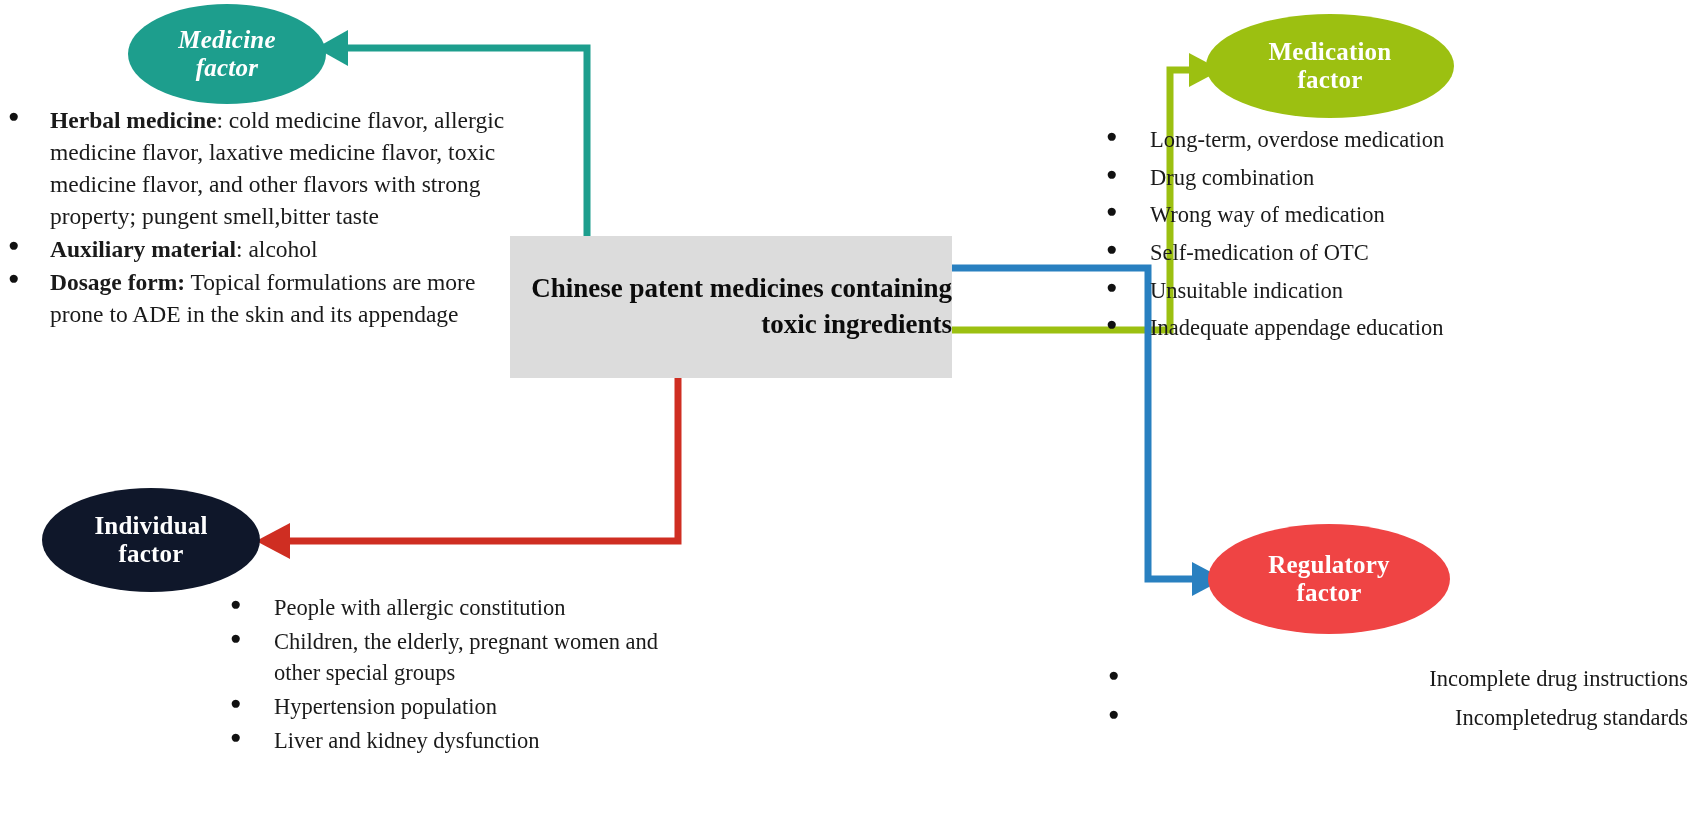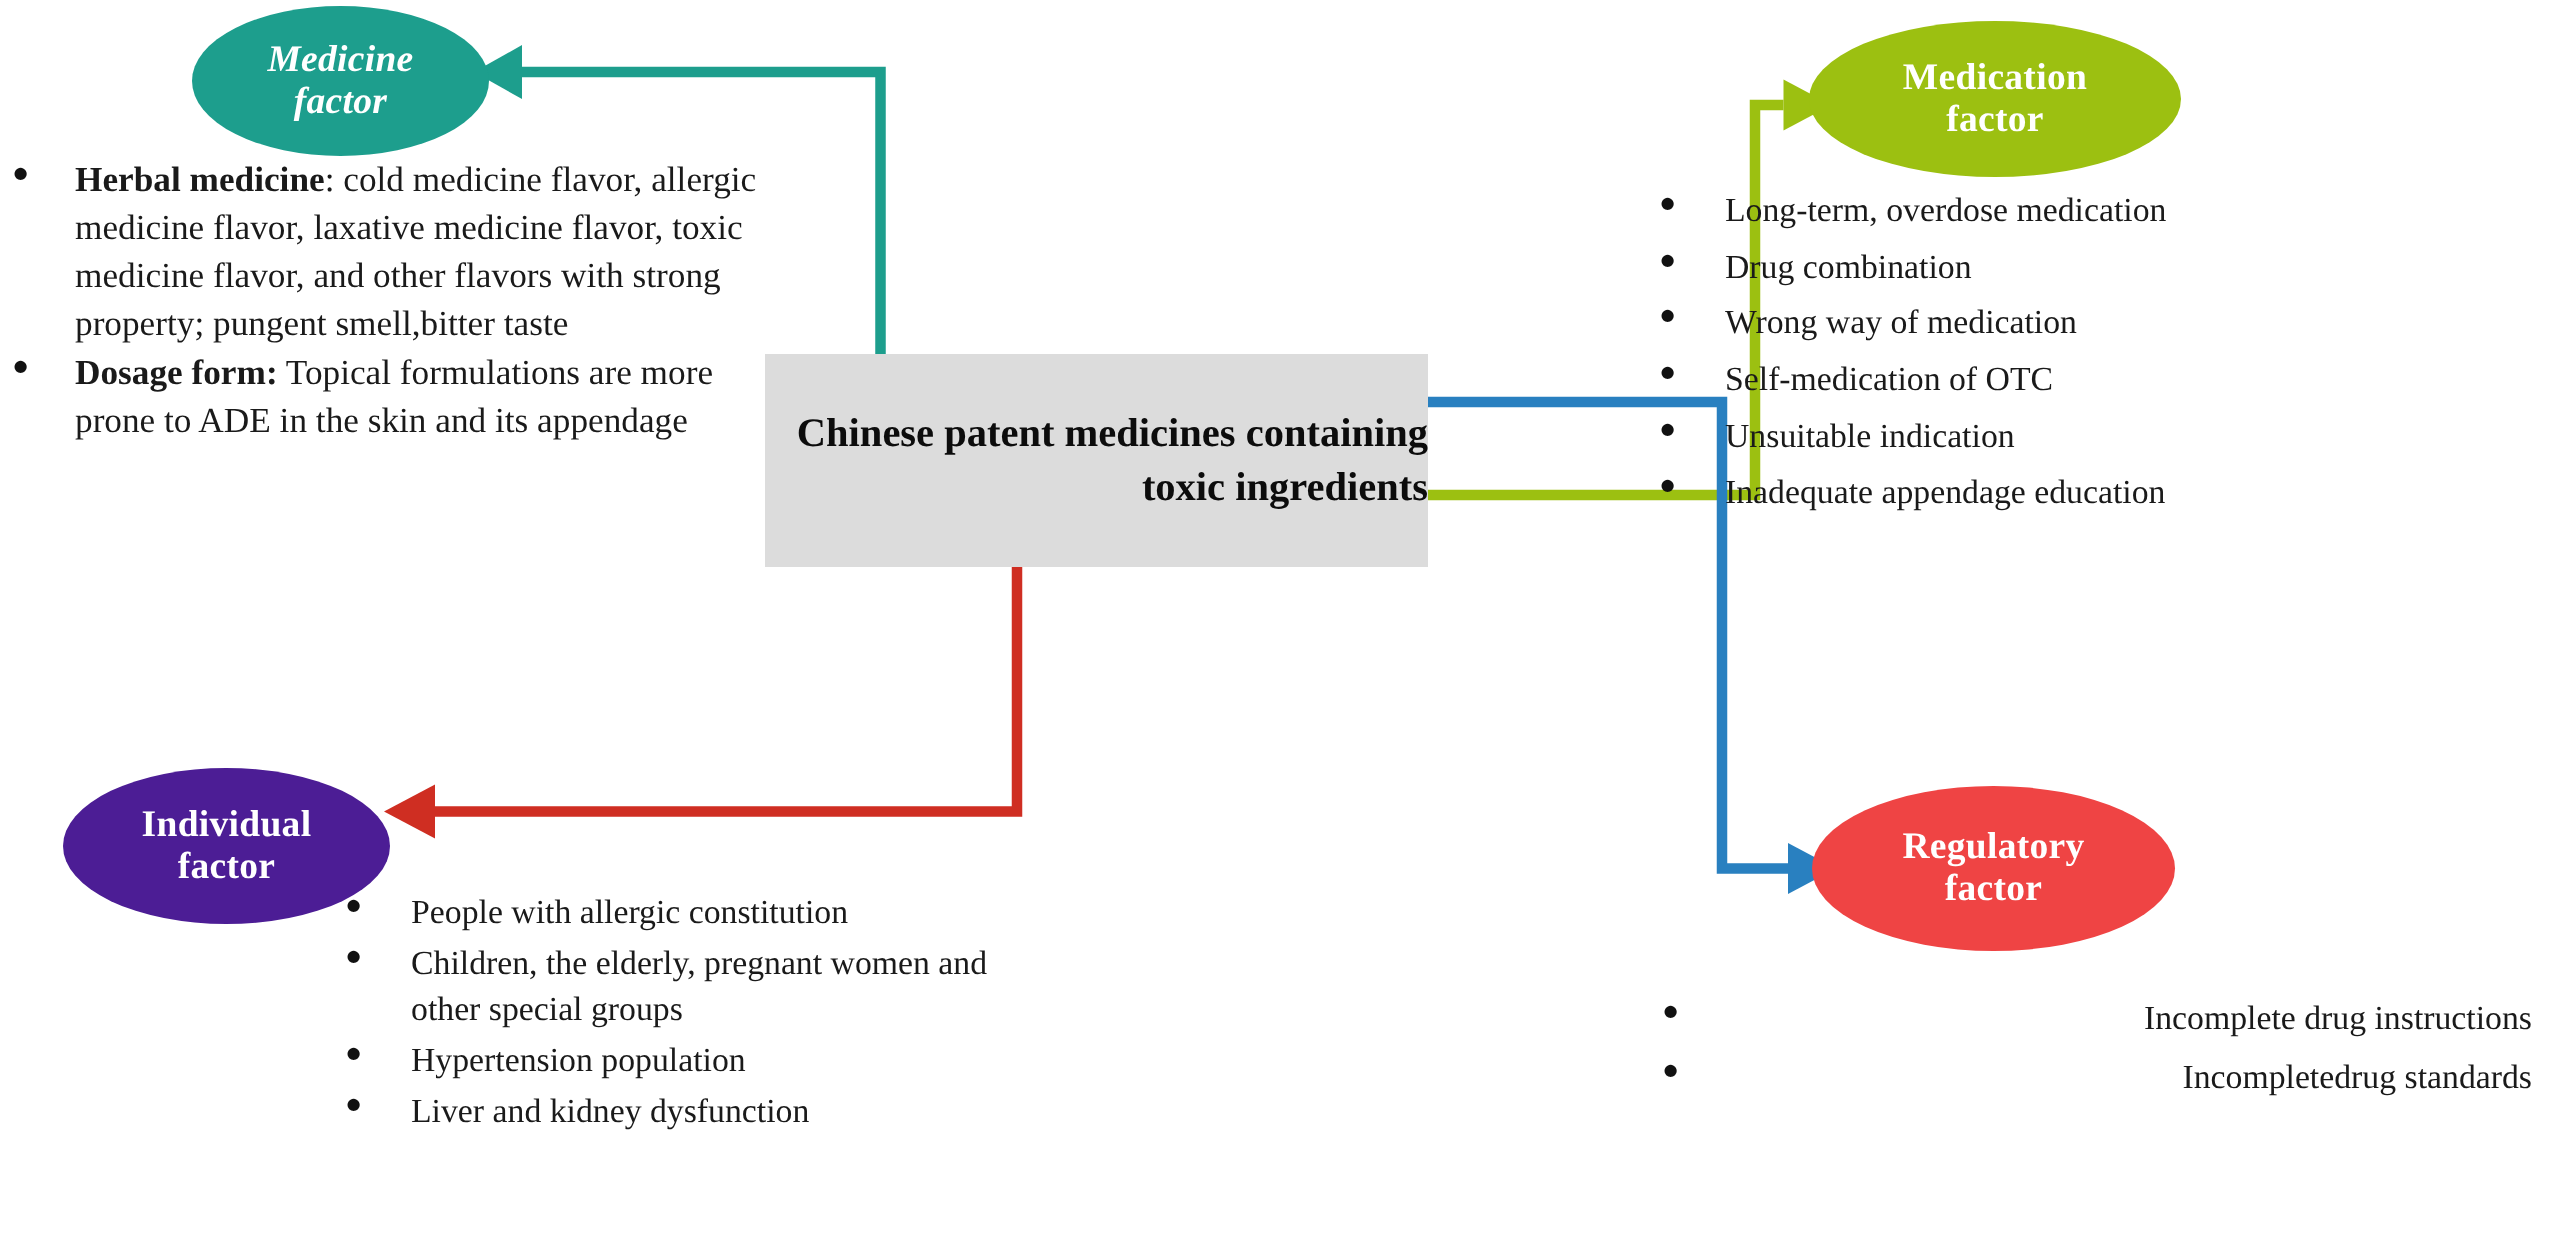--- a/index.html
+++ b/index.html
@@ -37,21 +37,21 @@
     font-weight: bold;
     line-height: 1.12;
     font-size: 25px;
     letter-spacing: .2px;
     z-index: 3;
   }
   .node span { display: block; }
 
   #node-medicine   { left: 128px;  top: 4px;   width: 198px; height: 100px; background: #1d9e8d; font-style: italic; }
   #node-medication { left: 1206px; top: 14px;  width: 248px; height: 104px; background: #9cc011; }
-  #node-individual { left: 42px;   top: 512px; width: 218px; height: 104px; background: #4c1d95; }
+  #node-individual { left: 42px;   top: 488px; width: 218px; height: 104px; background: #0f172a; }
   #node-regulatory { left: 1208px; top: 524px; width: 242px; height: 110px; background: #ef4444; }
 
   
   #center-box {
     position: absolute;
     left: 510px;
     top: 236px;
     width: 442px;
     height: 142px;
     background: #dcdcdc;
@@ -193,20 +193,23 @@
       <span>Regulatory</span>
       <span>factor</span>
     </div>
   </div>
 
   <ul id="list-medicine" class="bullets">
     <li>
       <b>Herbal medicine</b><span>: cold medicine flavor, allergic medicine flavor, laxative medicine flavor, toxic medicine flavor, and other flavors with strong property; pungent smell,bitter taste</span>
     </li>
     <li>
+      <b>Auxiliary material</b><span>: alcohol</span>
+    </li>
+    <li>
       <b>Dosage form:</b><span> Topical formulations are more prone to ADE in the skin and its appendage</span>
     </li>
   </ul>
 
   <ul id="list-medication" class="bullets">
     <li>Long-term, overdose medication</li>
     <li>Drug combination</li>
     <li>Wrong way of medication</li>
     <li>Self-medication of OTC</li>
     <li>Unsuitable indication</li>

